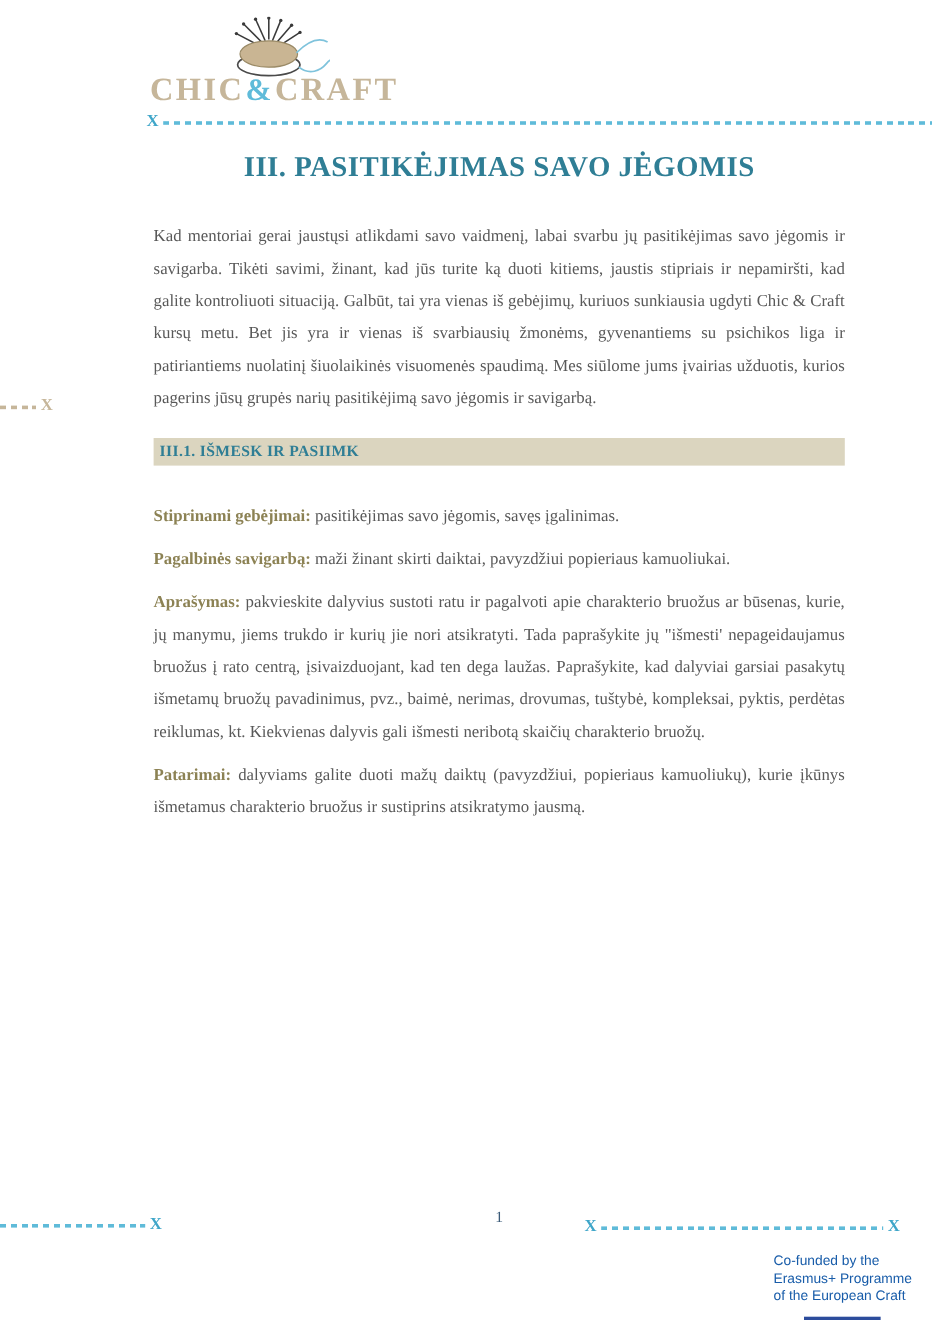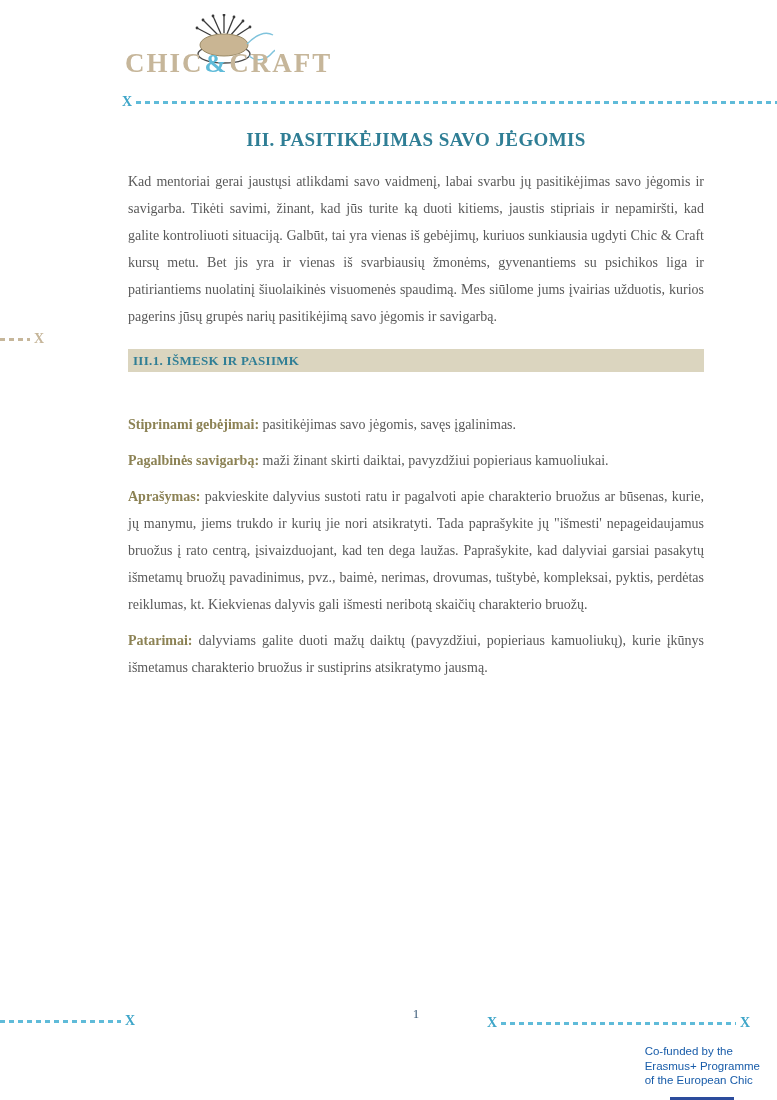--- a/index.html
+++ b/index.html
@@ -21,21 +21,21 @@
     position:relative;
     width:777px;height:1100px;
     background:#ffffff;
     font-family:"Liberation Serif", serif;
     overflow:hidden;
   }
   
   .logo{position:absolute;left:125px;top:14px;width:180px;height:78px;}
   .logo svg{position:absolute;left:38px;top:0;}
   .brand{
-    position:absolute;left:0;top:34px;white-space:nowrap;
+    position:absolute;left:0;top:45px;white-space:nowrap;
     font-size:27px;letter-spacing:2px;color:var(--tan);
     font-weight:600;
   }
   .brand .amp{color:var(--stitch);font-size:26px;padding:0 1px;}
   
   .stitch{height:3px;background-image:repeating-linear-gradient(90deg,var(--stitch) 0,var(--stitch) 5px,transparent 5px,transparent 9px);}
   .stitch.tan{background-image:repeating-linear-gradient(90deg,var(--tan) 0,var(--tan) 5px,transparent 5px,transparent 9px);}
   .xmark{font-family:"Liberation Serif",serif;font-weight:700;font-size:14px;line-height:14px;color:var(--stitch-x);}
   .xmark.tan{color:var(--tan);}
   .rule-top{position:absolute;left:122px;right:0;top:95px;display:flex;align-items:center;gap:4px;}
@@ -43,33 +43,33 @@
   .decor-mid{position:absolute;left:0;top:332px;width:44px;display:flex;align-items:center;gap:4px;}
   .decor-mid .stitch{flex:1;}
   .rule-bl{position:absolute;left:0;top:1014px;width:135px;display:flex;align-items:center;gap:4px;}
   .rule-bl .stitch{flex:1;}
   .rule-br{position:absolute;left:487px;top:1016px;width:263px;display:flex;align-items:center;gap:4px;}
   .rule-br .stitch{flex:1;}
   
   .content{position:absolute;left:128px;top:127px;width:576px;color:var(--body);}
   .doc-title{
     text-align:center;color:var(--teal);font-weight:700;
-    font-size:19px;letter-spacing:0.4px;line-height:26px;
+    font-size:24px;letter-spacing:0.4px;line-height:26px;
   }
   .intro{
-    margin-top:15px;font-size:14px;line-height:27px;text-align:justify;
+    margin-top:31px;font-size:14px;line-height:27px;text-align:justify;
   }
   .section-bar{
     margin-top:19px;background:var(--bar);
     padding:2px 6px 3px 5px;
   }
   .section-bar span{
     color:var(--teal);font-weight:700;font-size:13px;letter-spacing:0.3px;
   }
-  .blocks{margin-top:39px;}
+  .blocks{margin-top:29px;}
   .blocks p{font-size:14px;line-height:27px;text-align:justify;margin-bottom:9px;}
   .lead{font-weight:700;color:var(--olive);}
   
   .page-number{
     position:absolute;left:128px;top:1006px;width:576px;
     text-align:center;font-size:13px;color:var(--pagenum);
   }
   .eu-block{
     position:absolute;right:17px;top:1044px;
     display:flex;align-items:center;gap:9px;flex-direction:column;
@@ -157,21 +157,21 @@
   <div class="rule-br">
     <span class="xmark">X</span>
     <div class="stitch"></div>
     <span class="xmark">X</span>
   </div>
 
   <div class="eu-block">
     <div class="eu-text">
       <div>Co-funded by the</div>
       <div>Erasmus+ Programme</div>
-      <div>of the European Chic</div>
+      <div>of the European Craft</div>
     </div>
     <svg class="eu-flag" width="64" height="43" viewBox="0 0 64 43">
       <rect x="0" y="0" width="64" height="43" fill="#2C4C9C"></rect>
       <defs>
         <polygon id="star" fill="#FFCC00" points="0,-3.6 0.85,-1.16 3.42,-1.11 1.37,0.44 2.12,2.91 0,1.44 -2.12,2.91 -1.37,0.44 -3.42,-1.11 -0.85,-1.16"></polygon>
       </defs>
       <use href="#star" transform="translate(32,9.5)"></use>
       <use href="#star" transform="translate(38,11.1)"></use>
       <use href="#star" transform="translate(42.4,15.5)"></use>
       <use href="#star" transform="translate(44,21.5)"></use>

